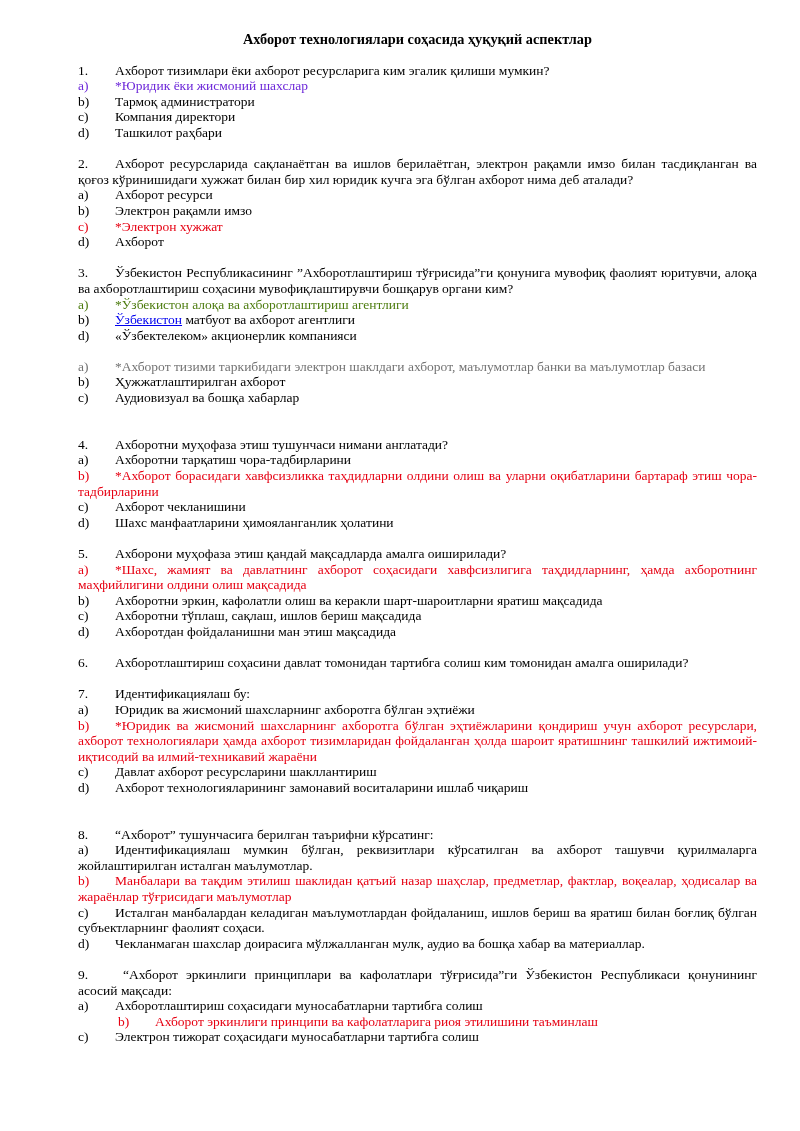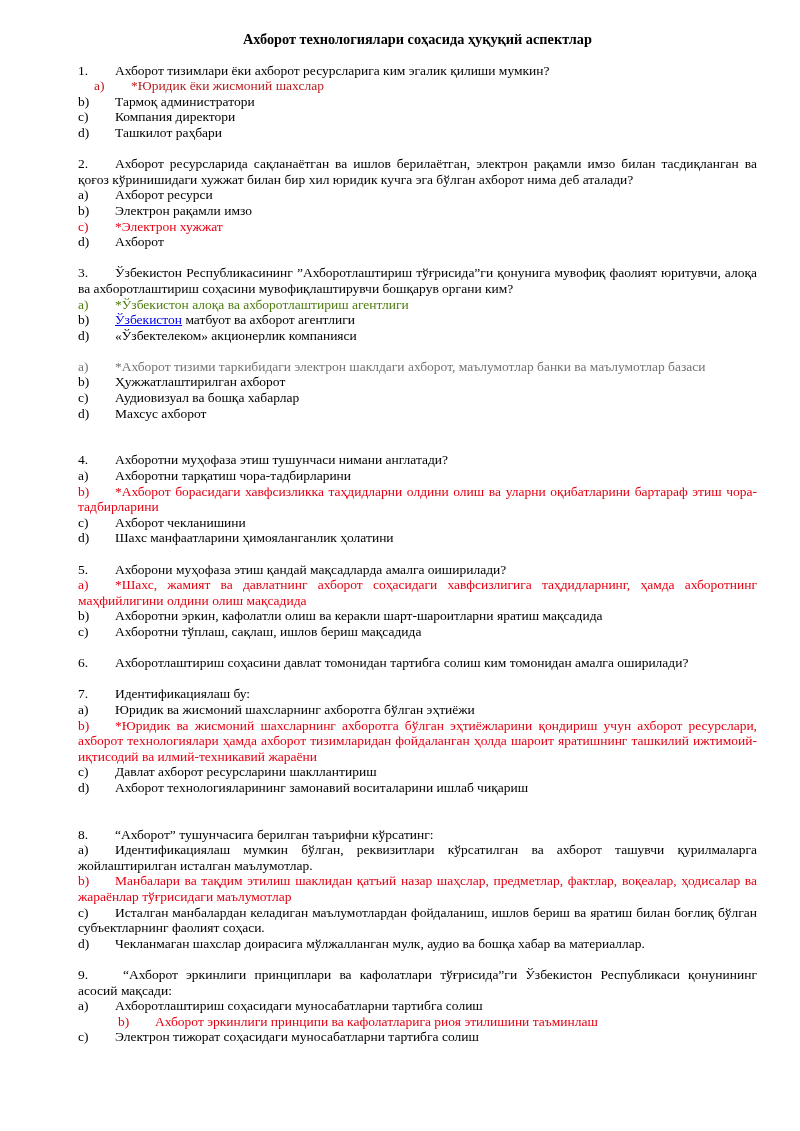--- a/index.html
+++ b/index.html
@@ -49,21 +49,21 @@
   }
 </style>
 </head>
 <body>
 
 <div class="page">
   <h1 class="doc-title">Ахборот технологиялари соҳасида ҳуқуқий аспектлар</h1>
   <div id="questions">
       <div class="q-block">
         <p class="line"><span class="letter">1.</span><span>Ахборот тизимлари ёки ахборот ресурсларига ким эгалик қилиши мумкин?</span></p>
-        <p class="line" style="color: #b91c1c; margin-left: 16px;"><span class="letter">a)</span><span>*Юридик ёки жисмоний шахслар</span></p>
+        <p class="line" style="color: #6d28d9;"><span class="letter">a)</span><span>*Юридик ёки жисмоний шахслар</span></p>
         <p class="line"><span class="letter">b)</span><span>Тармоқ администратори</span></p>
         <p class="line"><span class="letter">c)</span><span>Компания директори</span></p>
         <p class="line"><span class="letter">d)</span><span>Ташкилот раҳбари</span></p>
       </div>
       <div class="q-block">
         <p class="line"><span class="letter">2.</span><span>Ахборот ресурсларида сақланаётган ва ишлов берилаётган, электрон рақамли имзо билан тасдиқланган ва қоғоз кўринишидаги хужжат билан бир хил юридик кучга эга бўлган ахборот нима деб аталади?</span></p>
         <p class="line"><span class="letter">a)</span><span>Ахборот ресурси</span></p>
         <p class="line"><span class="letter">b)</span><span>Электрон рақамли имзо</span></p>
         <p class="line" style="color: rgb(230, 0, 18);"><span class="letter">c)</span><span>*Электрон хужжат</span></p>
         <p class="line"><span class="letter">d)</span><span>Ахборот</span></p>
@@ -71,34 +71,34 @@
       <div class="q-block">
         <p class="line"><span class="letter">3.</span><span>Ўзбекистон Республикасининг ”Ахборотлаштириш тўғрисида”ги қонунига мувофиқ фаолият юритувчи, алоқа ва ахборотлаштириш соҳасини мувофиқлаштирувчи бошқарув органи ким?</span></p>
         <p class="line" style="color: #4d7c0f;"><span class="letter">a)</span><span>*Ўзбекистон алоқа ва ахборотлаштириш агентлиги</span></p>
         <p class="line"><span class="letter">b)</span><span class="seg-link" style="color: rgb(0, 0, 238);">Ўзбекистон</span><span> матбуот ва ахборот агентлиги</span></p>
         <p class="line"><span class="letter">d)</span><span>«Ўзбектелеком» акционерлик компанияси</span></p>
       </div>
       <div class="q-block">
         <p class="line" style="color: #737373;"><span class="letter">a)</span><span>*Ахборот тизими таркибидаги электрон шаклдаги ахборот, маълумотлар банки ва маълумотлар базаси</span></p>
         <p class="line"><span class="letter">b)</span><span>Ҳужжатлаштирилган ахборот</span></p>
         <p class="line"><span class="letter">c)</span><span>Аудиовизуал  ва  бошқа хабарлар</span></p>
-        <p class="line"><span class="letter">d)</span><span>Махсус ахборот</span></p>
       </div>
       <div class="q-block extra-gap">
         <p class="line"><span class="letter">4.</span><span>Ахборотни муҳофаза этиш тушунчаси нимани англатади?</span></p>
         <p class="line"><span class="letter">a)</span><span>Ахборотни тарқатиш чора-тадбирларини</span></p>
         <p class="line" style="color: rgb(230, 0, 18);"><span class="letter">b)</span><span>*Ахборот борасидаги хавфсизликка таҳдидларни олдини олиш ва уларни оқибатларини бартараф этиш чора-тадбирларини</span></p>
         <p class="line"><span class="letter">c)</span><span>Ахборот чекланишини</span></p>
         <p class="line"><span class="letter">d)</span><span>Шахс манфаатларини ҳимояланганлик ҳолатини</span></p>
       </div>
       <div class="q-block">
         <p class="line"><span class="letter">5.</span><span>Ахборони муҳофаза этиш қандай мақсадларда амалга оиширилади?</span></p>
         <p class="line" style="color: rgb(230, 0, 18);"><span class="letter">a)</span><span>*Шахс, жамият ва давлатнинг ахборот соҳасидаги хавфсизлигига таҳдидларнинг, ҳамда ахборотнинг маҳфийлигини олдини олиш мақсадида</span></p>
         <p class="line"><span class="letter">b)</span><span>Ахборотни эркин, кафолатли олиш ва керакли шарт-шароитларни яратиш мақсадида</span></p>
         <p class="line"><span class="letter">c)</span><span>Ахборотни тўплаш, сақлаш, ишлов бериш мақсадида</span></p>
+        <p class="line"><span class="letter">d)</span><span>Ахборотдан фойдаланишни ман этиш мақсадида</span></p>
       </div>
       <div class="q-block">
         <p class="line"><span class="letter">6.</span><span>Ахборотлаштириш соҳасини давлат томонидан тартибга солиш ким томонидан амалга оширилади?</span></p>
       </div>
       <div class="q-block">
         <p class="line"><span class="letter">7.</span><span>Идентификациялаш бу:</span></p>
         <p class="line"><span class="letter">a)</span><span>Юридик ва жисмоний шахсларнинг ахборотга бўлган эҳтиёжи</span></p>
         <p class="line" style="color: rgb(230, 0, 18);"><span class="letter">b)</span><span>*Юридик ва жисмоний шахсларнинг ахборотга бўлган эҳтиёжларини қондириш учун ахборот ресурслари, ахборот технологиялари ҳамда ахборот тизимларидан фойдаланган ҳолда шароит яратишнинг ташкилий ижтимоий-иқтисодий ва илмий-техникавий жараёни</span></p>
         <p class="line"><span class="letter">c)</span><span>Давлат ахборот ресурсларини шакллантириш</span></p>
         <p class="line"><span class="letter">d)</span><span>Ахборот технологияларининг замонавий воситаларини ишлаб чиқариш</span></p>

